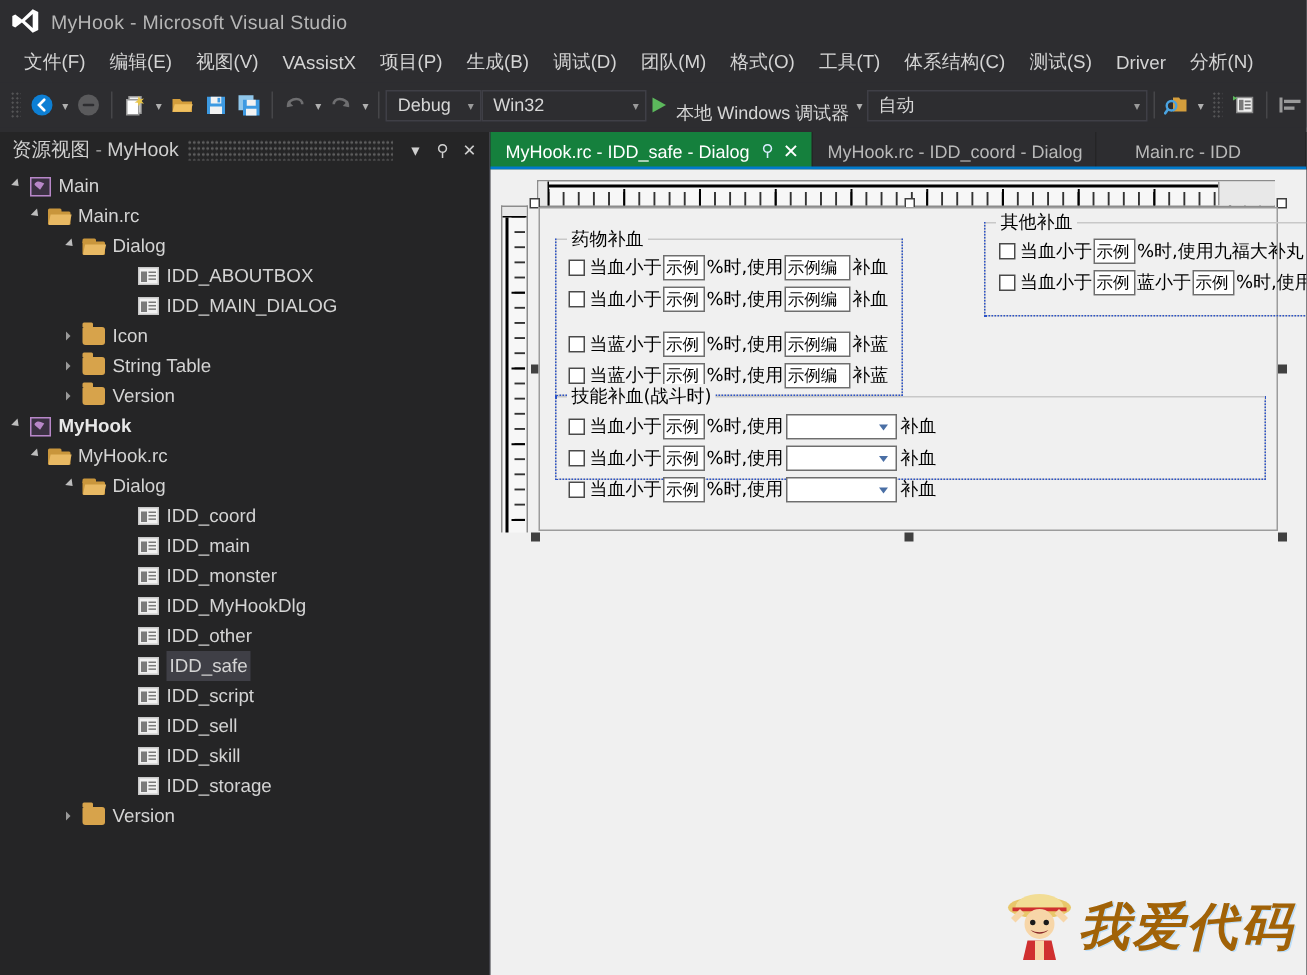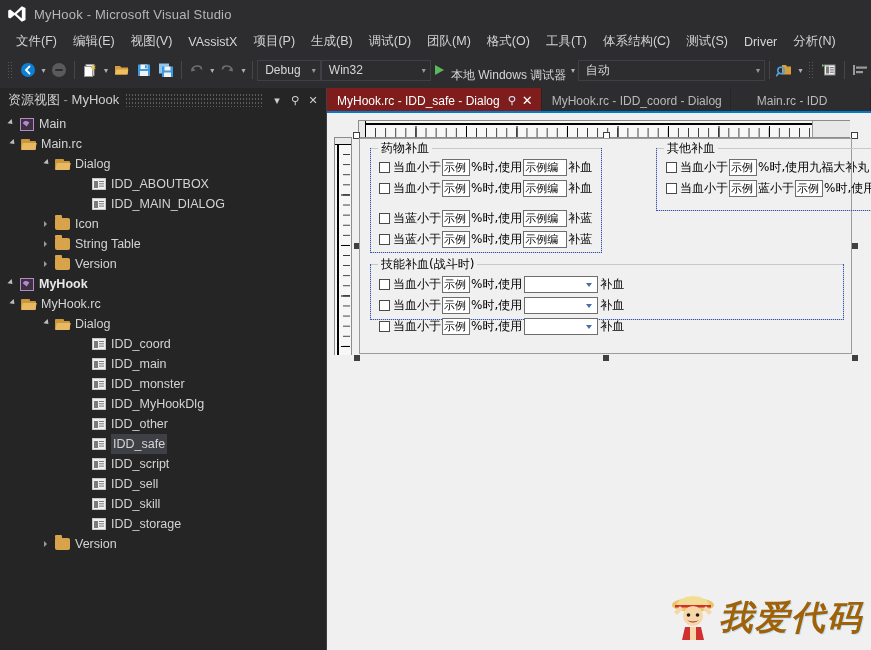--- a/index.html
+++ b/index.html
@@ -89,21 +89,21 @@
     border-top:3.5px solid transparent;border-bottom:3.5px solid transparent;
     box-sizing:border-box; border:3.5px solid transparent; border-left-color:#9a9a9a;
   }
   .tw.leaf {}
   .ticon { width: 17px; height: 16px; margin-right: 4px; flex:0 0 auto;
      display:flex; align-items:center; justify-content:center;}
   .tlabel { line-height: 20px; }
   .tlabel.bold { font-weight: bold; color: #e8e8e8; }
   .tlabel.sel { background: #3f3f46; padding: 0 2px; }
   .ind0 { padding-left: 4px; }
-  .ind1 { padding-left: 6px; text-align: right; }
+  .ind1 { padding-left: 17px; text-align: right; }
   .ind2 { padding-left: 40px; }
   .ind3 { padding-left: 76px; }
 
   
   .folder-sh { width:15px;height:12px;background:#d7a34b;border-radius:1px 2px 2px 2px;position:relative;}
   .folder-sh::before{content:"";position:absolute;left:0;top:-3px;width:7px;height:3px;background:#d7a34b;border-radius:1px 1px 0 0;}
   .folder-open { width:15px;height:11px;position:relative;}
   .folder-open .b{position:absolute;left:0;bottom:0;width:15px;height:9px;background:#c9963c;border-radius:0 1px 1px 1px;}
   .folder-open .t{position:absolute;left:0;top:0;width:9px;height:3px;background:#c9963c;border-radius:1px 1px 0 0;}
   .folder-open .f{position:absolute;left:1px;bottom:0;width:14px;height:7px;background:#e8b963;
@@ -119,21 +119,21 @@
   
   .tabbar {
     position: absolute; left: 327px; top: 88px; width: 544px; height: 25px;
     background: #252526; display: flex; align-items: stretch;
   }
   .tab {
     display: flex; align-items: center; padding: 0 8px 0 10px; font-size: 12px;
     color: #b9b9b9; background: #2d2d30; cursor: default; white-space: nowrap;
     border-right: 1px solid #252526;
   }
-  .tab.active { background: #7f1d1d; color: #ffffff; }
+  .tab.active { background: #15803d; color: #ffffff; }
   .tab .tab-pin { margin-left: 8px; font-size: 11px; color:#d9ecff; }
   .tab .tab-close { margin-left: 6px; font-size: 13px; color:#ffffff; }
   .tab-accent { position:absolute; left:327px; top:111px; width:544px; height:2px; background:#007acc; }
 
   
   .designer {
     position: absolute; left: 327px; top: 113px; width: 544px; height: 537px;
     background: #f0f0f0; overflow: hidden;
   }
   .ruler-h {
@@ -596,21 +596,21 @@
     <div class="handle hollow" style="left:276px; top:19px;"></div>
     <div class="handle hollow" style="left:524px; top:19px;"></div>
     <div class="handle" style="left:27px;  top:130px;"></div>
     <div class="handle" style="left:525px; top:130px;"></div>
     <div class="handle" style="left:27px;  top:242px;"></div>
     <div class="handle" style="left:276px; top:242px;"></div>
     <div class="handle" style="left:525px; top:242px;"></div>
 
     <div class="dlgsurface">
 
-      <div class="groupbox" style="left:10px; top:9px; width:232px; height:105px;">
+      <div class="groupbox" style="left:10px; top:20px; width:232px; height:105px;">
         <div class="gb-title">药物补血</div>
         <div class="gb-dotted" style="left:-1px; top:-1px; right:-1px; bottom:-1px; border-top:none;"></div>
 
         <div class="row" style="left:8px; top:10px;">
           <div class="cb"></div>
           <span class="lbl">当血小于</span>
           <div class="edit w-small">
               <span>示例</span>
             </div>
           <span class="lbl">%时,使用</span>

